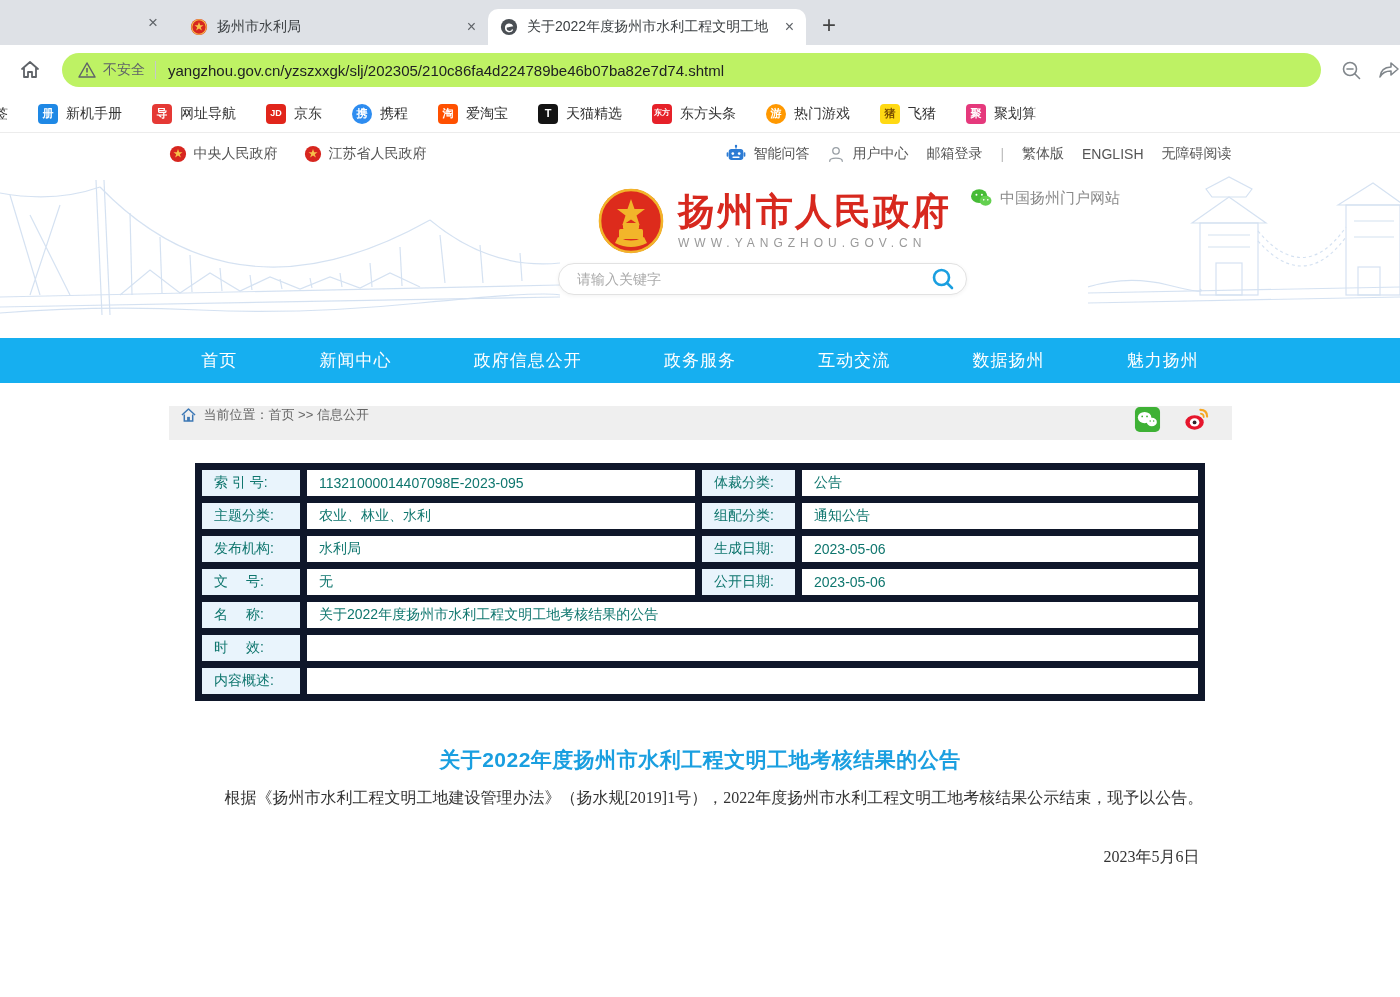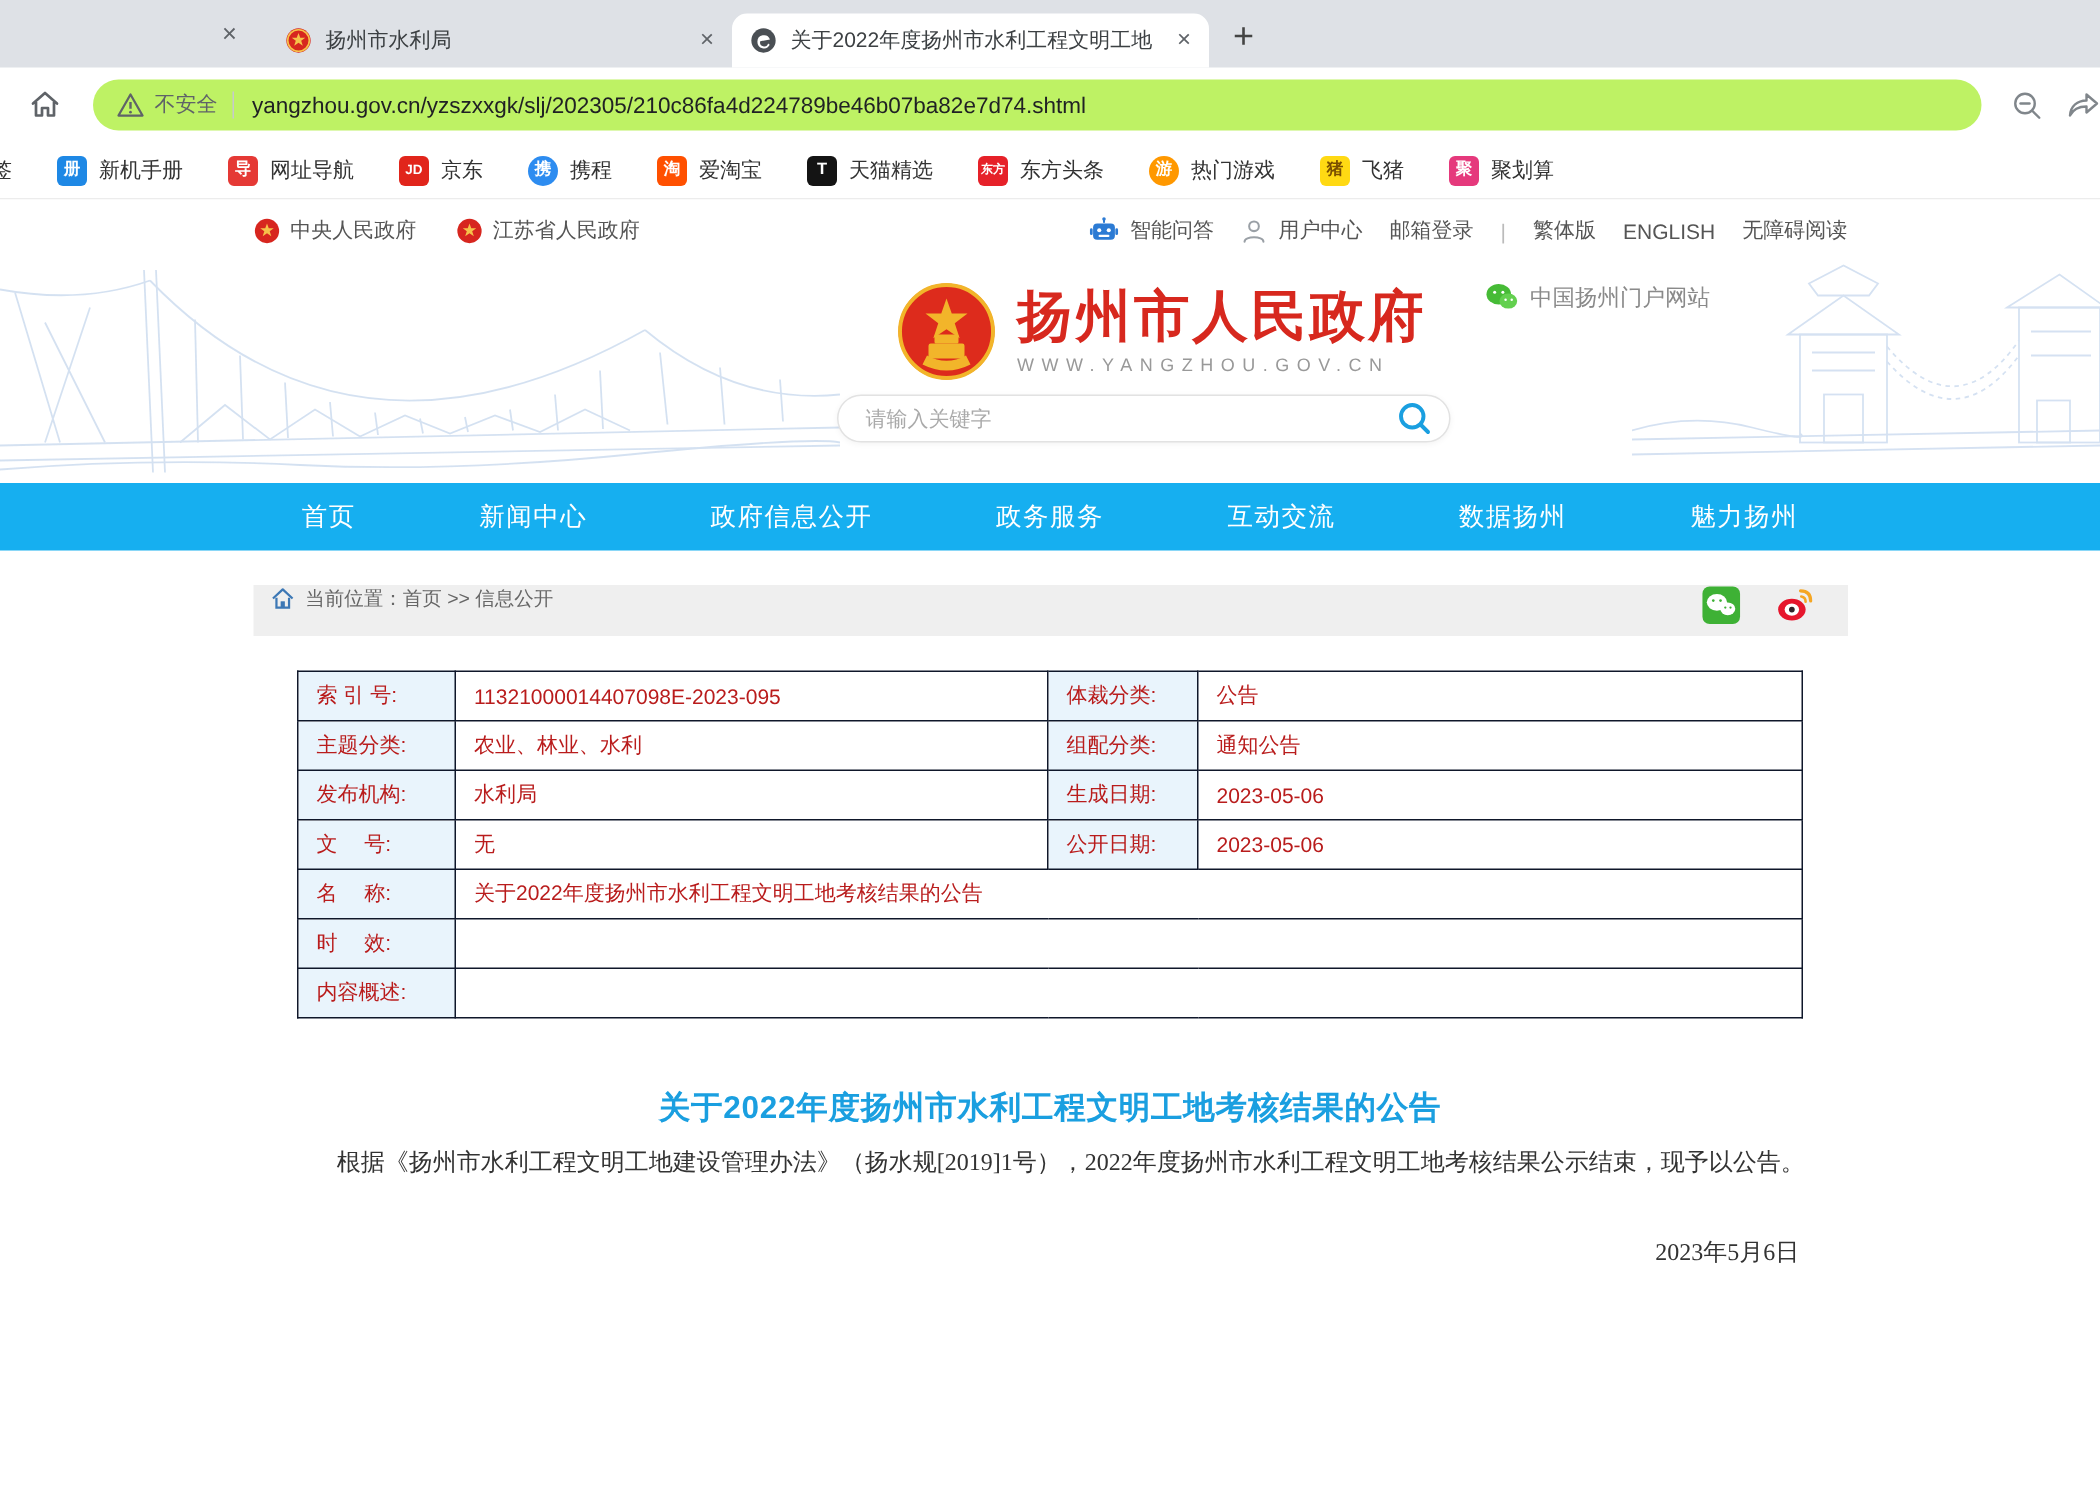--- a/index.html
+++ b/index.html
@@ -53,38 +53,38 @@
   .gov-sep { color:#bbb; }
 
   
   .banner { height:147px; position:relative; background:#fff; overflow:hidden; }
   .art { position:absolute; top:0; opacity:.75; }
   .art-left { left:0; }
   .art-right { right:0; }
   .logo { position:absolute; left:597px; top:12px; display:flex; gap:13px; align-items:center; }
   .logo-name { font-family:"Liberation Serif","DejaVu Serif",serif; font-size:37px; font-weight:bold; color:#d7281e; letter-spacing:2px; line-height:1.1; }
   .logo-sub { font-size:12px; color:#999; letter-spacing:5px; margin-top:3px; }
-  .portal { position:absolute; right:260px; top:13px; display:flex; gap:8px; align-items:center; color:#8a8a8a; font-size:15px; }
+  .portal { position:absolute; right:280px; top:13px; display:flex; gap:8px; align-items:center; color:#8a8a8a; font-size:15px; }
   .search { position:absolute; left:558px; top:88px; width:409px; height:32px; border:1px solid #e2e2e2; border-radius:17px; background:#fff; display:flex; align-items:center; padding:0 10px 0 16px; box-shadow:0 1px 4px rgba(0,0,0,.05); }
   .search input { flex:1; border:none; outline:none; font-size:14px; color:#333; background:transparent; }
   .search input::placeholder { color:#aaa; }
 
   
   .nav { height:45px; background:#16aff0; }
-  .nav-inner { width:1080px; margin:0 auto; height:100%; display:flex; align-items:center; justify-content:space-around; }
+  .nav-inner { width:1080px; margin:16px auto; height:100%; display:flex; align-items:center; justify-content:space-around; }
   .nav-item { color:#fff; font-size:17px; text-decoration:none; letter-spacing:1px; }
 
   
   .container { width:1063px; margin:0 auto; }
   .breadcrumb { margin-top:23px; height:34px; background:#efefef; display:flex; align-items:flex-start; justify-content:space-between; padding:0 0 0 12px; }
   .bc-left { display:flex; align-items:center; gap:8px; font-size:13px; color:#666; }
   .bc-icons { display:flex; gap:22px; align-items:center; margin-right:22px; }
 
   table.meta { width:1003px; margin:23px auto 0; border-collapse:collapse; font-size:14px; table-layout:fixed; }
-  table.meta td { border:1px solid #0f172a; height:33px; padding:0 12px; color:#b91c1c; overflow:hidden; white-space:nowrap; }
+  table.meta td { border:7px solid #0f172a; height:33px; padding:0 12px; color:#0f766e; overflow:hidden; white-space:nowrap; }
   td.lbl { background:#e9f4fc; color:#33536e; padding-left:22px; }
   .w-l1 { width:105px; } .w-v1 { width:395px; } .w-l2 { width:100px; } .w-v2 { width:403px; }
 
   .article { font-family:"Liberation Serif","DejaVu Serif",serif; color:#333; }
   .article-title { margin-top:45px; text-align:center; color:#1a9fe0; font-size:21px; font-weight:bold; font-family:"Liberation Sans","DejaVu Sans",sans-serif; letter-spacing:.5px; }
   .para { margin:0 24px; font-size:16px; line-height:27px; text-align:justify; }
   .p1 { margin-top:44px; text-indent:1em; }
   .p2 { margin-top:10px; text-indent:2em; }
   .art-date { margin:36px 32px 0 0; text-align:right; font-size:16px; }
 </style>

